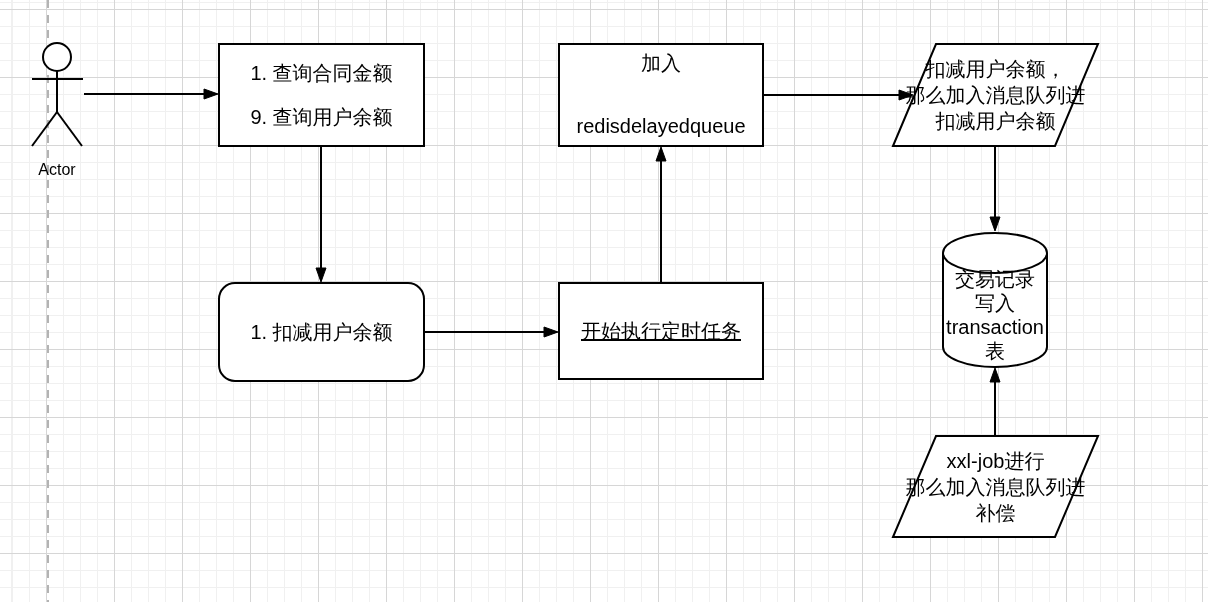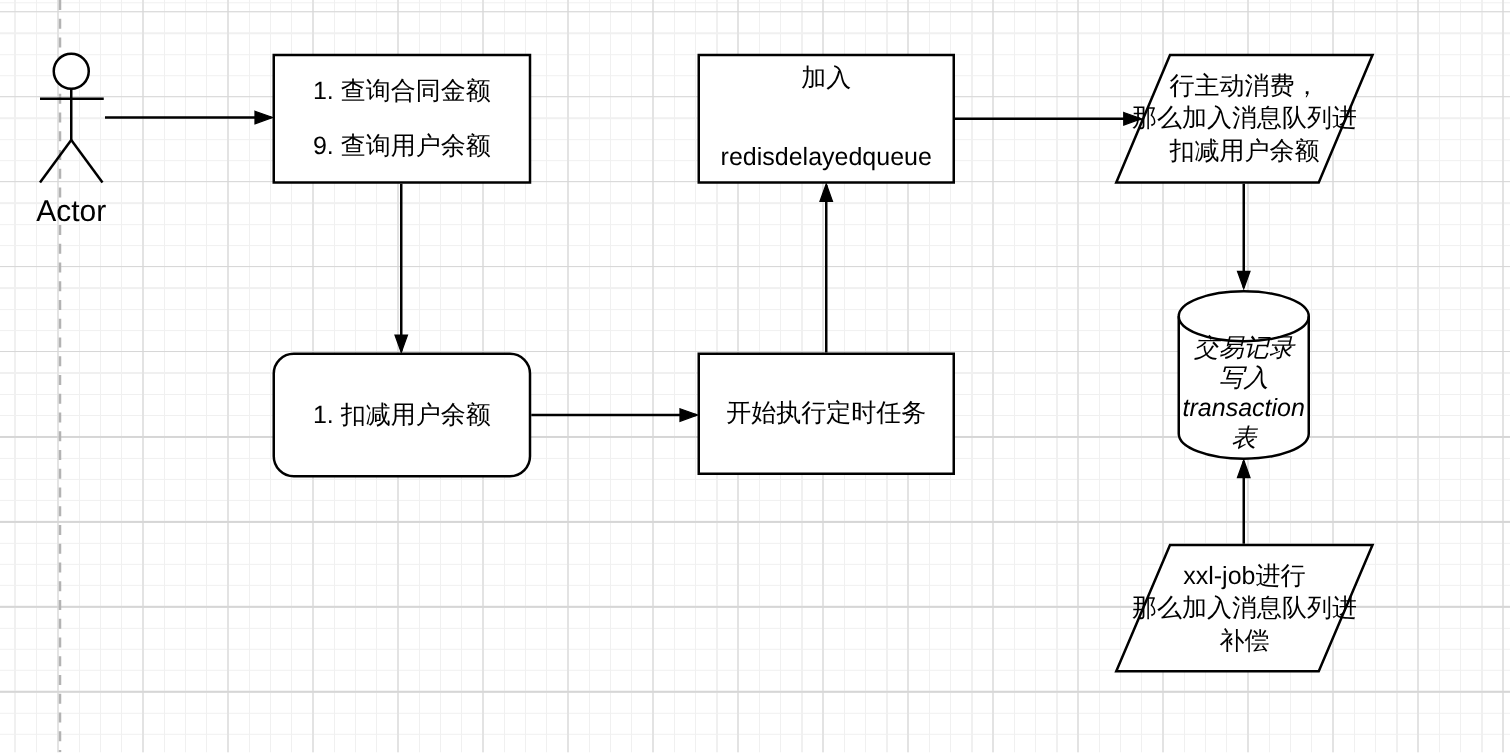--- a/index.html
+++ b/index.html
@@ -38,21 +38,21 @@
     color: #000000;
     white-space: nowrap;
     box-sizing: border-box;
     cursor: default;
   }
   .label.cyl {
     line-height: 24px;
     padding-top: 26px;
   }
   .label.actor {
-    font-size: 24px;
+    font-size: 16px;
     line-height: 22px;
   }
 </style>
 </head>
 <body>
 
 <div class="canvas">
 
   <svg class="diagram" width="1208" height="602" viewBox="0 0 1208 602">
     <defs>
@@ -101,34 +101,34 @@
     <span>1. 查询合同金额</span>
     <span>9. 查询用户余额</span>
   </div>
 
   <div class="label" style="left:559px; top:44px; width:204px; height:102px;gap:36px;">
     <span>加入</span>
     <span>redisdelayedqueue</span>
   </div>
 
   <div class="label" style="left:893px; top:42px; width:205px; height:106px; line-height:26px;">
-    <span>行主动消费，</span>
+    <span>扣减用户余额，</span>
     <span>那么加入消息队列进</span>
     <span>扣减用户余额</span>
   </div>
 
   <div class="label" style="left:219px; top:283px; width:205px; height:98px;">
     <span>1. 扣减用户余额</span>
   </div>
 
-  <div class="label" style="left:559px; top:283px; width:204px; height:96px;">
+  <div class="label" style="left:559px; top:283px; width:204px; height:96px;text-decoration:underline;">
     <span>开始执行定时任务</span>
   </div>
 
-  <div class="label cyl" style="left:938px; top:237px; width:114px; height:130px;font-style:italic;">
+  <div class="label cyl" style="left:938px; top:237px; width:114px; height:130px;">
     <span>交易记录</span>
     <span>写入</span>
     <span>transaction</span>
     <span>表</span>
   </div>
 
   <div class="label" style="left:893px; top:436px; width:205px; height:101px; line-height:26px;justify-content:center;">
     <span>xxl-job进行</span>
     <span>那么加入消息队列进</span>
     <span>补偿</span>

